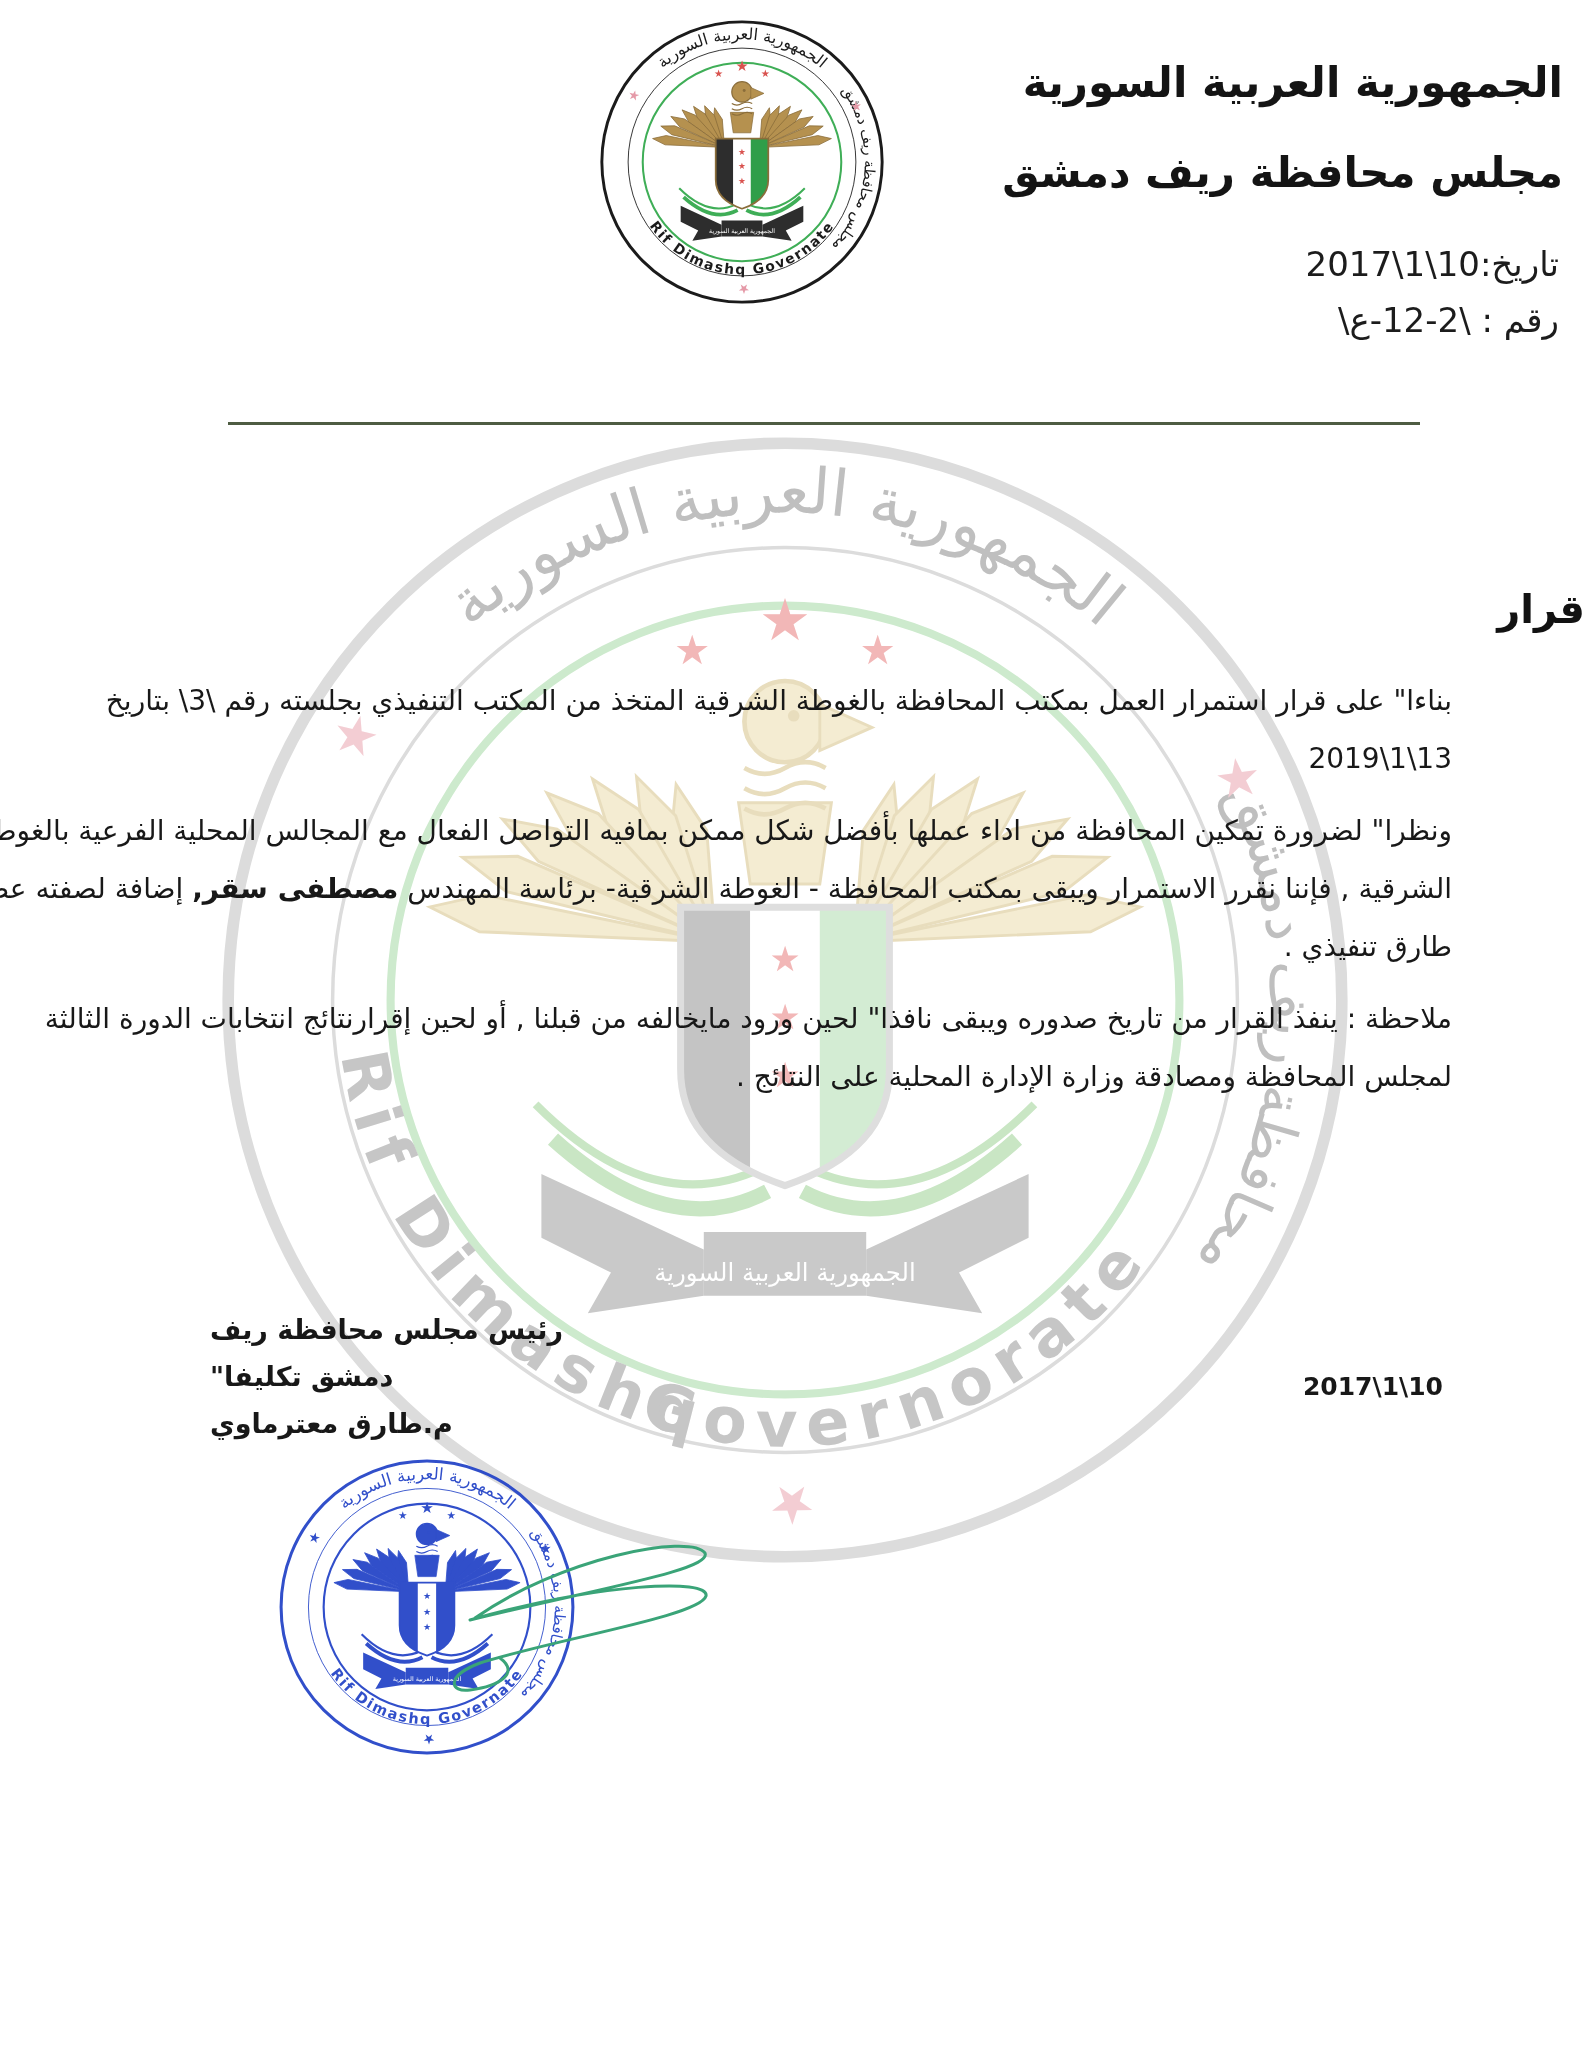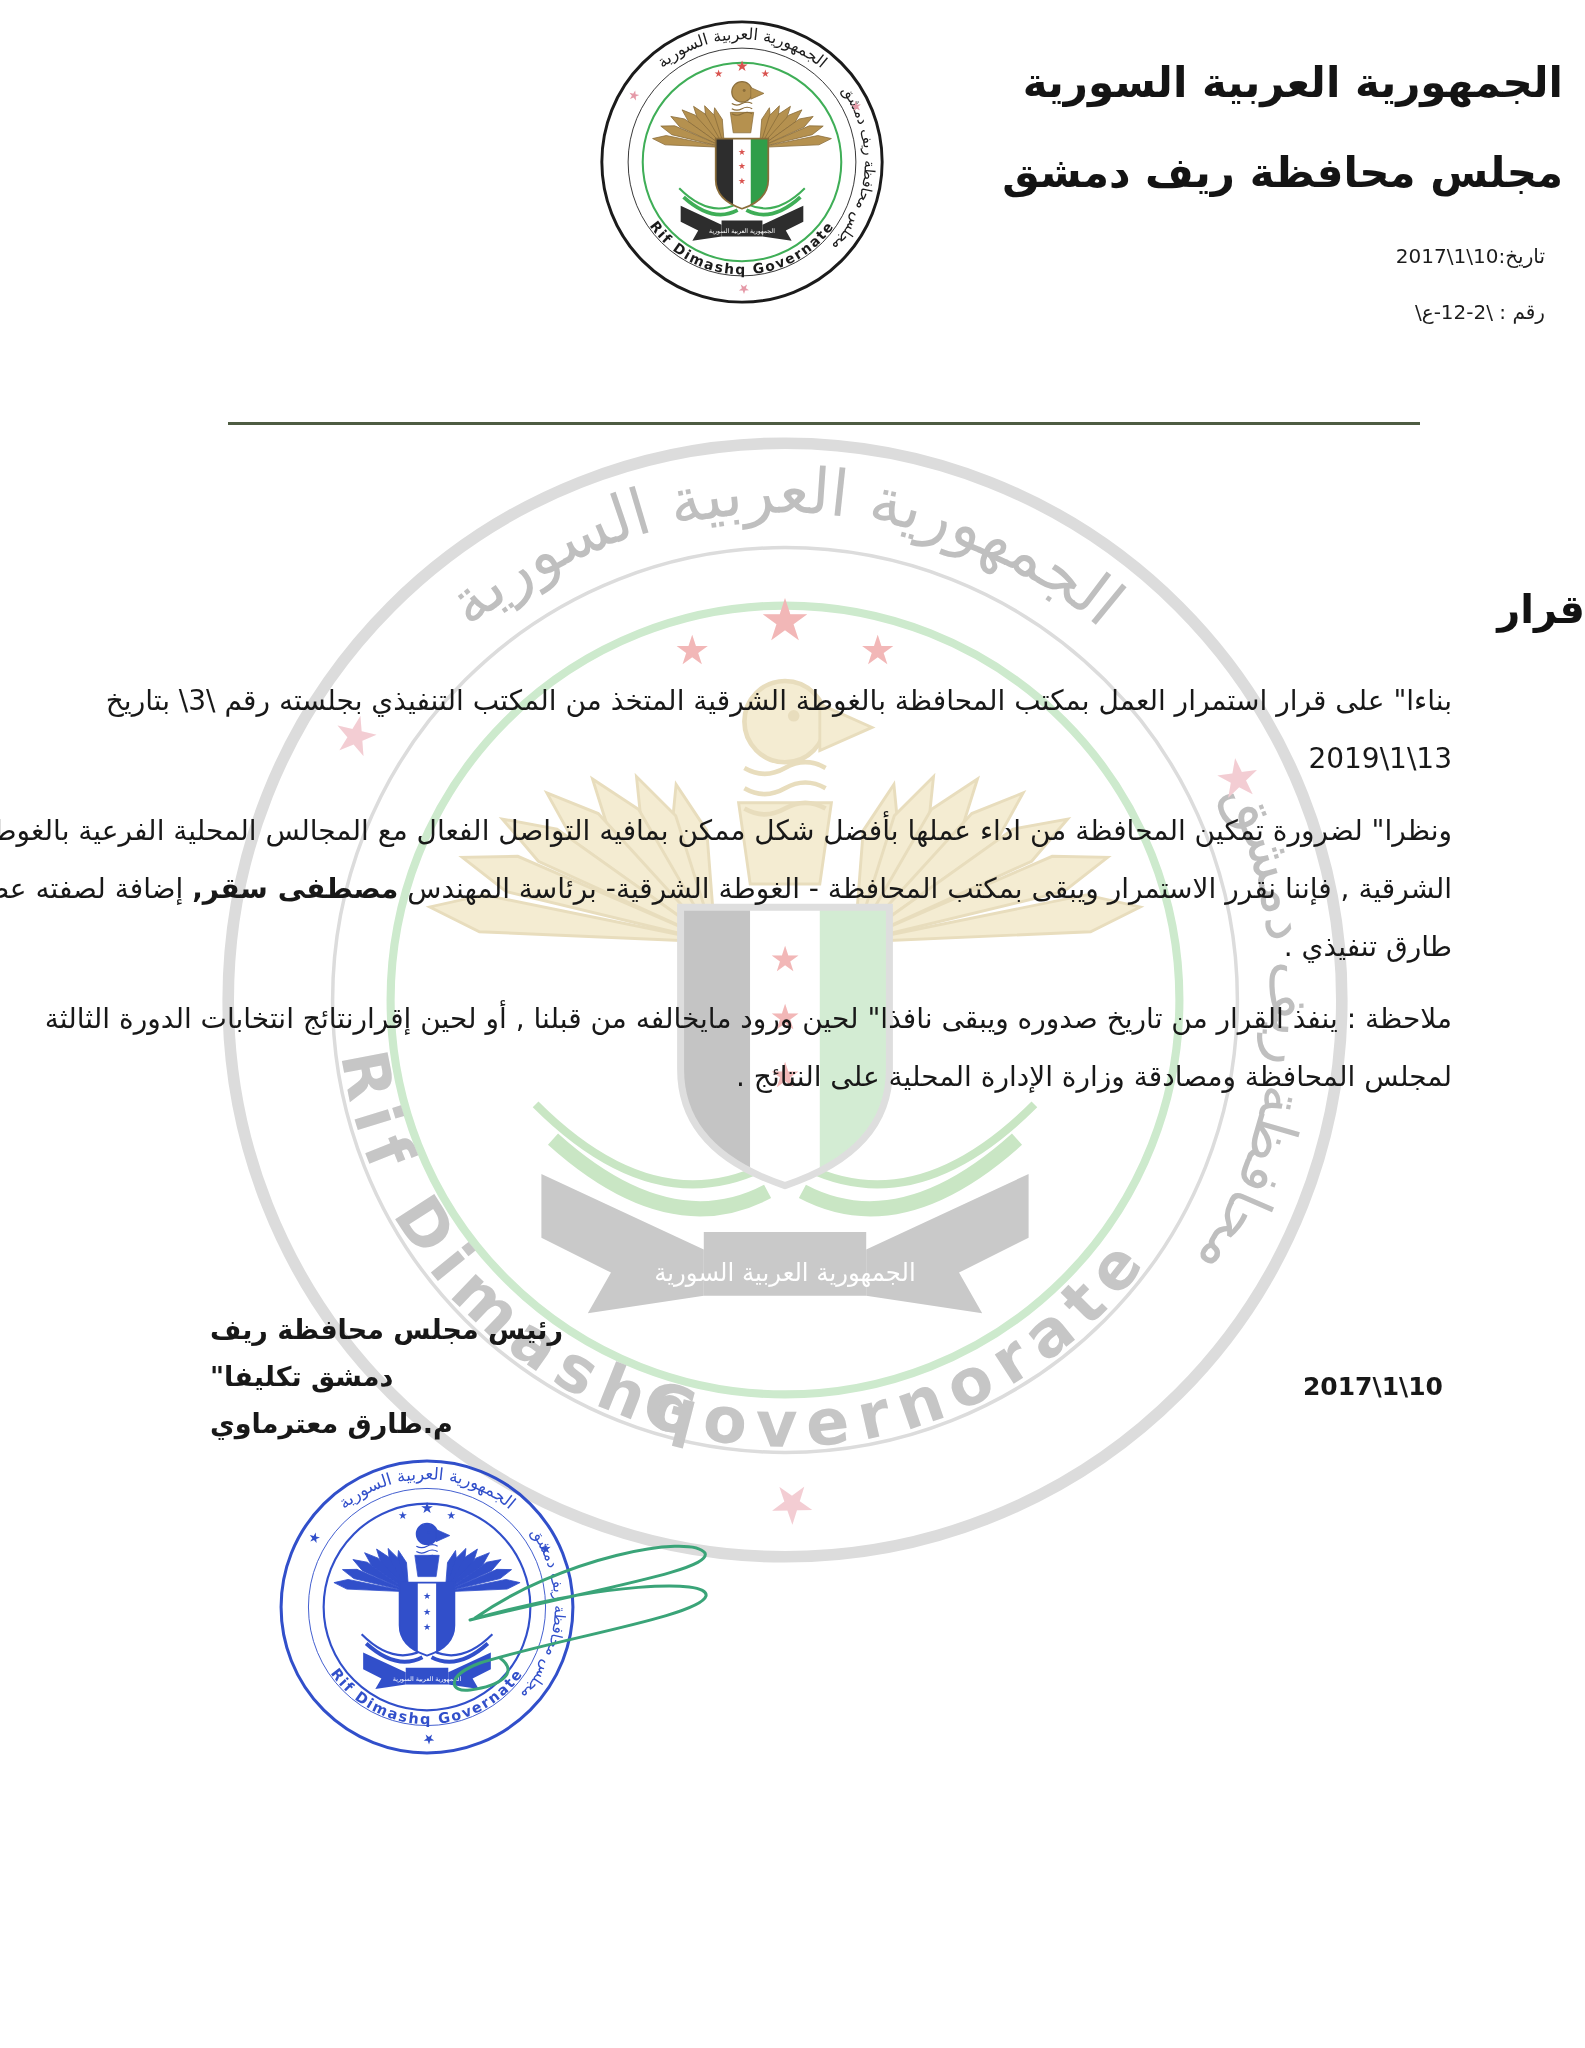--- a/index.html
+++ b/index.html
@@ -1,21 +1,21 @@
 <!DOCTYPE html>
 <html lang="ar"><head>
 <meta charset="utf-8">
 <style>
   html,body{margin:0;padding:0;background:#e8e8e8;}
   .page{position:relative;width:1585px;height:2048px;background:#ffffff;overflow:hidden;
         font-family:"DejaVu Sans",sans-serif;margin:0 auto;}
   .hdr{position:absolute;right:22px;font-weight:bold;color:#141414;direction:rtl;white-space:nowrap;}
   .hdr1{top:58px;font-size:42px;}
   .hdr2{top:148px;font-size:42px;}
-  .meta{position:absolute;right:40px;font-size:20px;color:#1c1c1c;direction:rtl;white-space:nowrap;}
+  .meta{position:absolute;right:26px;font-size:34px;color:#1c1c1c;direction:rtl;white-space:nowrap;}
   .meta1{top:244px;}
   .meta2{top:300px;}
   .sep{position:absolute;top:422px;left:228px;width:1192px;height:0;border-top:3px solid #4e5c42;}
   .doc-title{position:absolute;top:586px;left:0;width:1585px;text-align:right;
              font-size:40px;font-weight:bold;color:#121212;direction:rtl;}
   .body-text{position:absolute;top:672px;right:133px;width:1312px;direction:rtl;text-align:right;
              font-size:28px;color:#181818;line-height:58px;}
   .para{margin:0;}
   .para+.para{margin-top:14px;}
   .line{white-space:nowrap;}

